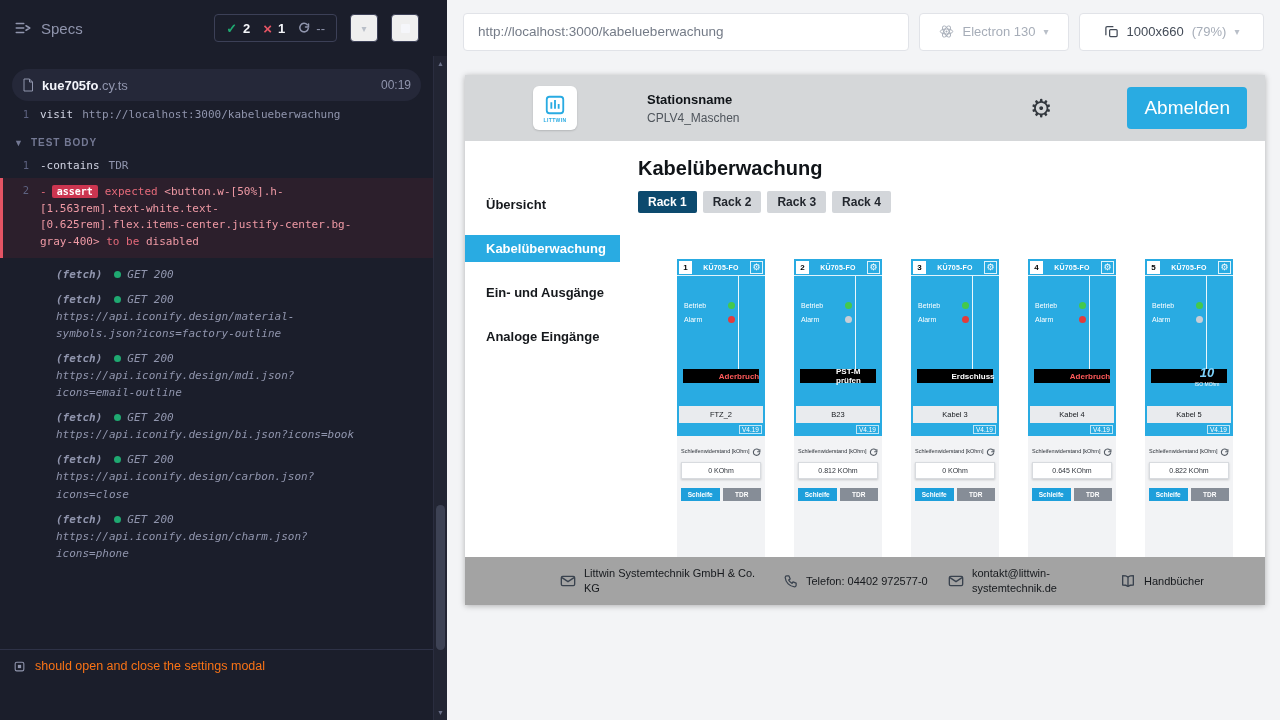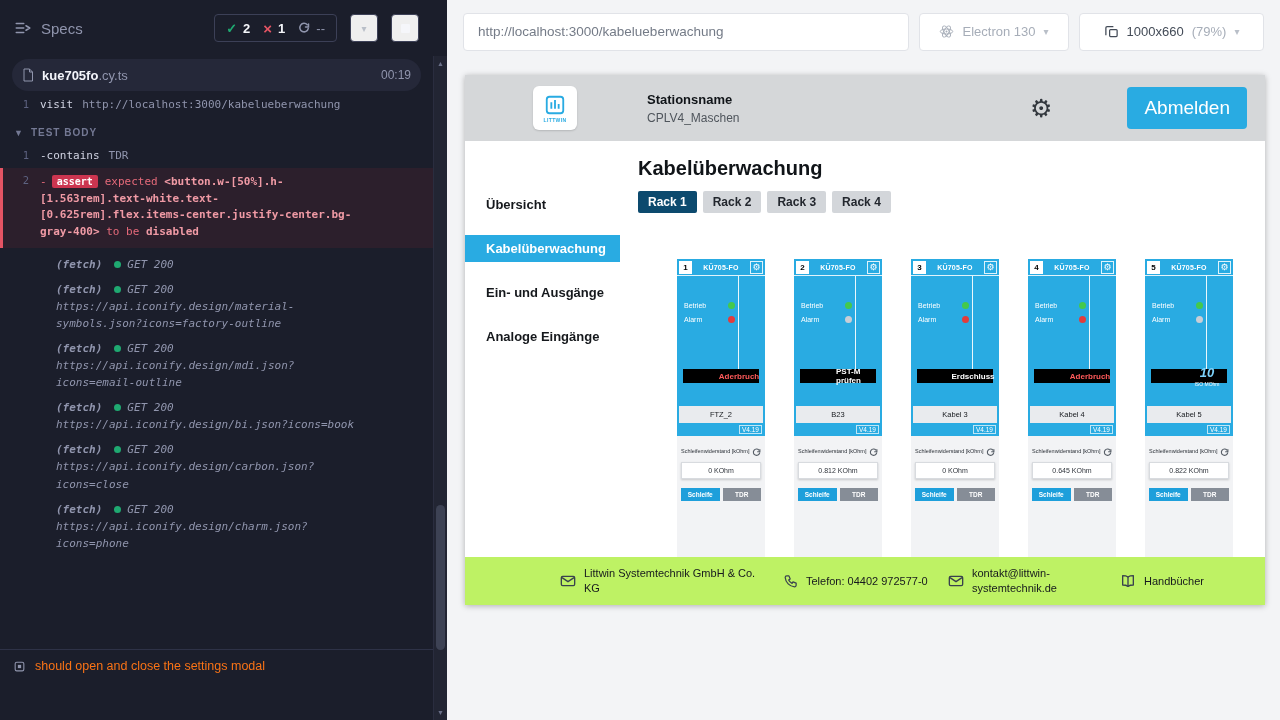--- a/index.html
+++ b/index.html
@@ -11,37 +11,37 @@
   .cy-inner { width:433px; height:100%; display:flex; flex-direction:column; }
   .cy-header { height:56px; display:flex; align-items:center; padding:0 14px; gap:9px; }
   .cy-specs-label { color:#9095ad; font-size:15px; }
   .cy-stats { margin-left:auto; display:flex; align-items:center; gap:13px; border:1px solid #3c4057; border-radius:4px; height:28px; padding:0 11px; }
   .stat { display:flex; gap:6px; align-items:center; font-size:13px; font-weight:700; color:#f5f6fa; }
   .stat-ico-pass { color:#1fa971; font-size:13px; }
   .stat-ico-fail { color:#e45464; font-size:15px; font-weight:700; }
   .stat-pending { color:#9095ad; font-weight:400; }
   .cy-btn { width:28px; height:28px; border:1px solid #3c4057; border-radius:4px; display:flex; align-items:center; justify-content:center; color:#9095ad; margin-left:4px; }
   .stop-square { width:9px; height:9px; background:#f5f6fa; border-radius:1px; }
-  .cy-spec { margin:3px 12px 8px; background:#252839; border-radius:16px; height:32px; display:flex; align-items:center; padding:0 10px; gap:8px; }
+  .cy-spec { margin:13px 12px 8px; background:#252839; border-radius:16px; height:32px; display:flex; align-items:center; padding:0 10px; gap:8px; }
   .spec-name { color:#f3f4fa; font-size:13px; font-weight:700; }
   .spec-ext { color:#9095ad; font-size:13px; }
   .spec-time { margin-left:auto; color:#9095ad; font-size:12px; }
 
   .cy-log { flex:1; overflow:hidden; font-family:"DejaVu Sans Mono",monospace; font-size:11px; margin-top:-5px; }
   .log-row { display:flex; padding:4px 8px 4px 0; align-items:baseline; }
   .gutter { width:40px; text-align:right; color:#5d6280; flex-shrink:0; padding-right:11px; font-size:10.5px; }
   .cmd { color:#d2d5e4; margin-right:9px; }
   .arg { color:#9095ad; }
   .section-head { display:flex; align-items:center; gap:7px; padding:12px 0 7px 14px; color:#747994; font-size:10px; font-weight:700; letter-spacing:1px; font-family:"Liberation Sans",sans-serif; }
   .chev { color:#747994; font-size:9px; }
   .assert-block { background:#2c1f2c; border-left:3px solid #e45464; display:flex; padding:6px 10px 8px 0; margin-top:2px; }
   .assert-block .gutter { width:37px; }
   .assert-msg { max-width:322px; color:#e66a7a; line-height:1.5; word-wrap:break-word; }
   .badge { background:#cc3550; color:#fff; border-radius:2px; padding:1px 5px; font-size:10px; font-weight:700; margin:0 7px 0 5px; }
-  .assert-msg .hl { font-weight:700; color:#f09aa5;text-align:right; }
+  .assert-msg .hl { font-weight:400; color:#f09aa5;text-align:right; }
   .fetch { padding:8px 0 0 56px; color:#9095ad; font-style:italic; line-height:1.55; }
   .fetch-line1 { display:flex; align-items:center; gap:6px; }
   .fetch-tag { font-weight:700; }
   .gdot { width:7px; height:7px; border-radius:50%; background:#1fa971; display:inline-block; margin-left:6px; }
   .fetch-url { max-width:312px; word-wrap:break-word; }
   .cy-footer { border-top:1px solid #2e3247; height:33px; display:flex; align-items:center; gap:9px; padding:0 13px; color:#f97316; font-size:12.5px; flex-shrink:0; }
   .cy-space { height:38px; flex-shrink:0; }
 
   .cy-scrollbar { position:absolute; right:0; top:56px; bottom:0; width:14px; background:#222533; border-left:1px solid #2a2d3f; }
   .sb-arrow { height:15px; display:flex; align-items:center; justify-content:center; color:#6b7089; font-size:7px; }
@@ -104,21 +104,21 @@
   .loop-section { flex:1; background:#f2f3f5; padding:12px 4px 0; }
   .loop-head { display:flex; align-items:flex-start; gap:2px; }
   .loop-label { font-size:5.5px; color:#2c3138; flex:1; line-height:1.25; }
   .loop-refresh { color:#565d66; flex-shrink:0; cursor:pointer; }
   .value-box { margin-top:5px; height:17px; background:#fff; border:1px solid #d8dbdf; box-shadow:0 1px 2px rgba(0,0,0,.18); display:flex; align-items:center; justify-content:center; font-size:7px; color:#30353c; }
   .btn-row { display:flex; gap:3px; margin-top:9px; }
   .card-btn { flex:1; height:13px; display:flex; align-items:center; justify-content:center; color:#fff; font-size:6.5px; font-weight:700; cursor:pointer; }
   .btn-schleife { background:#1e9fdb; }
   .btn-tdr { background:#868d97; }
 
-  .app-footer { height:48px; background:#bef264; display:flex; align-items:center; padding-left:95px; gap:14px; flex-shrink:0; font-size:11px; color:#16191d; }
+  .app-footer { height:48px; background:#a3a3a3; display:flex; align-items:center; padding-left:95px; gap:14px; flex-shrink:0; font-size:11px; color:#16191d; }
   .f-item { display:flex; align-items:center; gap:8px; }
   .f-icon { color:#39424e; flex-shrink:0; display:flex; }
   .f-text { line-height:1.35; }
   .w-company { width:185px; }
   .w-phone { width:128px; }
   .w-email { width:102px; word-wrap:break-word; }
   svg { display:block; }
 </style>
 </head>
 <body>

